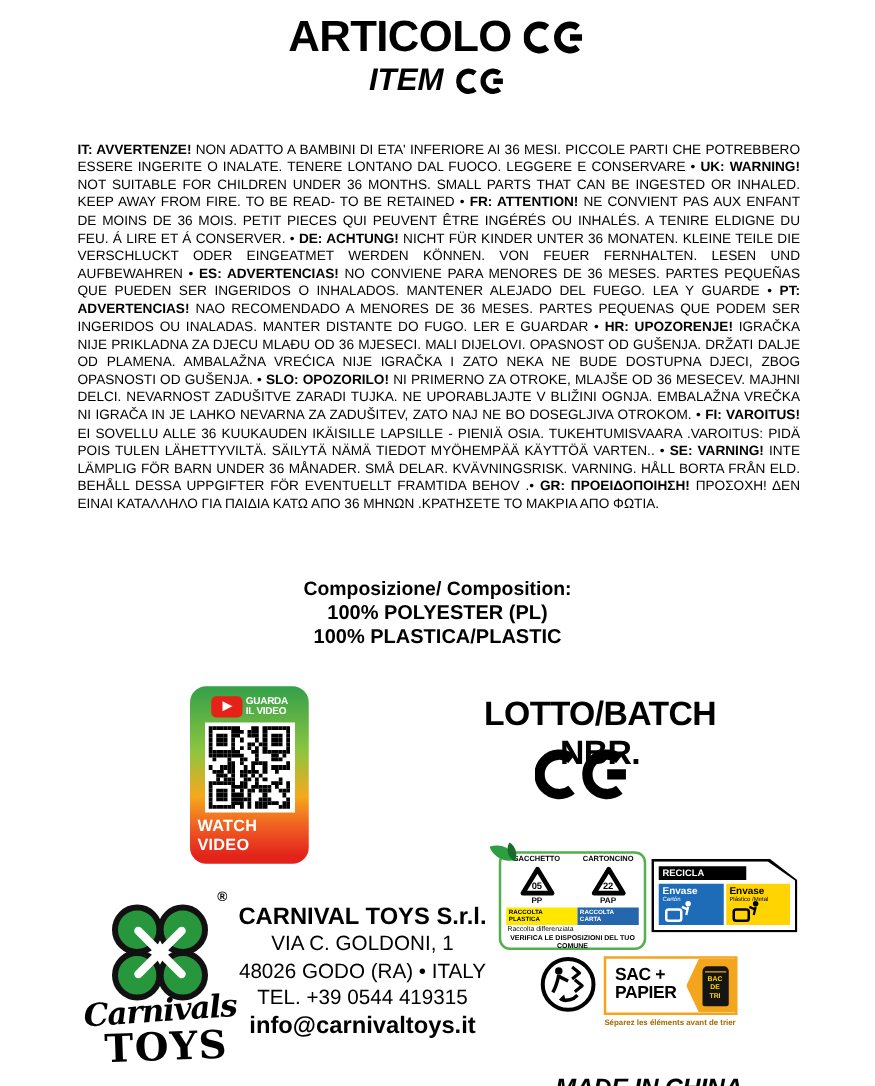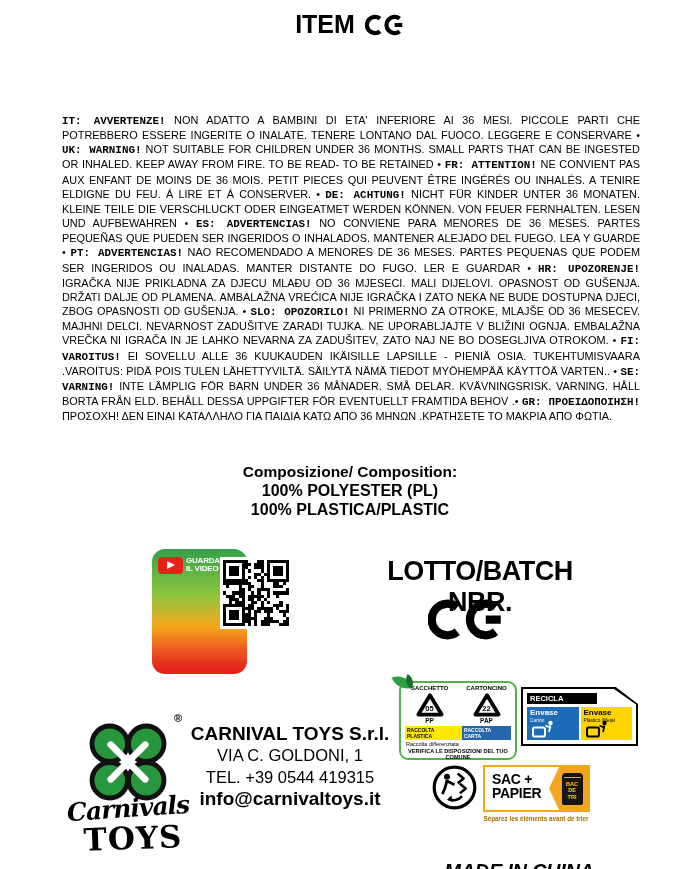--- a/index.html
+++ b/index.html
@@ -9,39 +9,39 @@
   }
   *{margin:0;padding:0;box-sizing:border-box;}
   html,body{background:#fff;}
   .page{position:relative;width:700px;height:869px;background:#fff;overflow:hidden;
         font-family:"Liberation Sans",sans-serif;color:#000;}
 
   
   .header{position:absolute;left:0;top:10px;width:100%;display:flex;flex-direction:column;align-items:center;}
   .trow{display:flex;align-items:center;gap:10px;}
   .t1{font-size:35px;font-weight:bold;letter-spacing:-0.5px;}
-  .t2{font-size:25px;font-weight:bold;}
+  .t2{font-size:25px;font-weight:bold;font-style:italic;}
   .ce{display:block;}
   .ce-lg{width:50px;height:30px;}
   .ce-md{width:40px;height:24px;}
   .ce-xl{width:78px;height:47px;}
 
   
   .warn{position:absolute;left:62px;top:113px;width:578px;font-size:10.9px;line-height:14.15px;
         text-align:justify;}
-  .warn .b{font-weight:bold;font-family:Liberation Mono, monospace;}
+  .warn .b{font-weight:bold;}
 
   
   .comp{position:absolute;left:0;top:462px;width:100%;text-align:center;font-weight:bold;}
   .comp .c1{font-size:15.5px;line-height:19px;}
   .comp .c2{font-size:16px;line-height:19px;}
 
   
-  .qrbox{position:absolute;left:152px;top:549px;width:95px;height:125px;border-radius:13px;
-         padding:5px 6px;display:flex;flex-direction:row;align-items:flex-start;
+  .qrbox{position:absolute;left:152px;top:549px;width:95px;height:142px;border-radius:13px;
+         padding:5px 6px;display:flex;flex-direction:column;align-items:center;
          background:linear-gradient(180deg,var(--qr-green) 0%,#8bc53f 36%,#f6a81c 62%,#ef5a22 80%,var(--qr-red) 96%);}
   .qrhead{display:flex;align-items:center;gap:3px;height:20px;margin-top:1px;}
   .yt{width:25px;height:17px;background:var(--youtube-red);border-radius:4px;position:relative;flex:none;}
   .yt:after{content:"";position:absolute;left:9px;top:4.5px;border-left:8px solid #fff;
             border-top:4px solid transparent;border-bottom:4px solid transparent;}
   .guarda{color:#fff;font-weight:bold;font-size:8px;line-height:8.5px;letter-spacing:-0.2px;}
   .qrwhite{background:#fff;padding:3px;margin-top:3px;}
   .qr-grid{display:grid;grid-template-columns:repeat(21,1fr);grid-template-rows:repeat(21,1fr);
            width:66px;height:66px;background:#fff;}
   .qr-grid i{display:block;}
@@ -120,20 +120,27 @@
             color:#a36a00;text-align:center;}
   .made{position:absolute;left:436px;top:860px;width:166px;text-align:center;
         font-size:20px;font-weight:bold;font-style:italic;letter-spacing:-0.3px;}
 </style>
 </head>
 <body>
 
 <div class="page">
 
   <div class="header">
+    <div class="trow">
+      <span class="t1">ARTICOLO</span>
+      <svg class="ce ce-lg" viewBox="0 0 104 62">
+        <path d="M39 14.6 A21 21 0 1 0 39 47.4" fill="none" stroke="#000" stroke-width="11"></path>
+        <path d="M90 14.6 A21 21 0 1 0 90 47.4 M77 31 H97" fill="none" stroke="#000" stroke-width="11"></path>
+      </svg>
+    </div>
     <div class="trow">
       <span class="t2">ITEM</span>
       <svg class="ce ce-md" viewBox="0 0 104 62">
         <path d="M39 14.6 A21 21 0 1 0 39 47.4" fill="none" stroke="#000" stroke-width="11"></path>
         <path d="M90 14.6 A21 21 0 1 0 90 47.4 M77 31 H97" fill="none" stroke="#000" stroke-width="11"></path>
       </svg>
     </div>
   </div>
 
   <p class="warn"><span class="b">IT: AVVERTENZE!</span><span> NON ADATTO A BAMBINI DI ETA' INFERIORE AI 36 MESI. PICCOLE PARTI CHE POTREBBERO ESSERE INGERITE O INALATE. TENERE LONTANO DAL FUOCO. LEGGERE E CONSERVARE • </span><span class="b">UK: WARNING!</span><span> NOT SUITABLE FOR CHILDREN UNDER 36 MONTHS. SMALL PARTS THAT CAN BE INGESTED OR INHALED. KEEP AWAY FROM FIRE. TO BE READ- TO BE RETAINED • </span><span class="b">FR: ATTENTION!</span><span> NE CONVIENT PAS AUX ENFANT DE MOINS DE 36 MOIS. PETIT PIECES QUI PEUVENT ÊTRE INGÉRÉS OU INHALÉS. A TENIRE ELDIGNE DU FEU. Á LIRE ET Á CONSERVER. • </span><span class="b">DE: ACHTUNG!</span><span> NICHT FÜR KINDER UNTER 36 MONATEN. KLEINE TEILE DIE VERSCHLUCKT ODER EINGEATMET WERDEN KÖNNEN. VON FEUER FERNHALTEN. LESEN UND AUFBEWAHREN • </span><span class="b">ES: ADVERTENCIAS!</span><span> NO CONVIENE PARA MENORES DE 36 MESES. PARTES PEQUEÑAS QUE PUEDEN SER INGERIDOS O INHALADOS. MANTENER ALEJADO DEL FUEGO. LEA Y GUARDE • </span><span class="b">PT: ADVERTENCIAS!</span><span> NAO RECOMENDADO A MENORES DE 36 MESES. PARTES PEQUENAS QUE PODEM SER INGERIDOS OU INALADAS. MANTER DISTANTE DO FUGO. LER E GUARDAR • </span><span class="b">HR: UPOZORENJE!</span><span> IGRAČKA NIJE PRIKLADNA ZA DJECU MLAĐU OD 36 MJESECI. MALI DIJELOVI. OPASNOST OD GUŠENJA. DRŽATI DALJE OD PLAMENA. AMBALAŽNA VREĆICA NIJE IGRAČKA I ZATO NEKA NE BUDE DOSTUPNA DJECI, ZBOG OPASNOSTI OD GUŠENJA. • </span><span class="b">SLO: OPOZORILO!</span><span> NI PRIMERNO ZA OTROKE, MLAJŠE OD 36 MESECEV. MAJHNI DELCI. NEVARNOST ZADUŠITVE ZARADI TUJKA. NE UPORABLJAJTE V BLIŽINI OGNJA. EMBALAŽNA VREČKA NI IGRAČA IN JE LAHKO NEVARNA ZA ZADUŠITEV, ZATO NAJ NE BO DOSEGLJIVA OTROKOM. • </span><span class="b">FI: VAROITUS!</span><span> EI SOVELLU ALLE 36 KUUKAUDEN IKÄISILLE LAPSILLE - PIENIÄ OSIA. TUKEHTUMISVAARA .VAROITUS: PIDÄ POIS TULEN LÄHETTYVILTÄ. SÄILYTÄ NÄMÄ TIEDOT MYÖHEMPÄÄ KÄYTTÖÄ VARTEN.. • </span><span class="b">SE: VARNING!</span><span> INTE LÄMPLIG FÖR BARN UNDER 36 MÅNADER. SMÅ DELAR. KVÄVNINGSRISK. VARNING. HÅLL BORTA FRÅN ELD. BEHÅLL DESSA UPPGIFTER FÖR EVENTUELLT FRAMTIDA BEHOV .• </span><span class="b">GR: ΠΡΟΕΙΔΟΠΟΙΗΣΗ!</span><span> ΠΡΟΣΟΧΗ! ΔΕΝ ΕΙΝΑΙ ΚΑΤΑΛΛΗΛΟ ΓΙΑ ΠΑΙΔΙΑ ΚΑΤΩ ΑΠΟ 36 ΜΗΝΩΝ .ΚΡΑΤΗΣΕΤΕ ΤΟ ΜΑΚΡΙΑ ΑΠΟ ΦΩΤΙΑ.</span></p>
@@ -676,20 +683,21 @@
       <path d="M32 32 L68 68 M68 32 L32 68" stroke="#fff" stroke-width="7" stroke-linecap="round" fill="none"></path>
     </svg>
     <span class="reg">®</span>
   </div>
   <div class="logo-script">Carnivals</div>
   <div class="logo-toys">TOYS</div>
 
   <div class="addr">
     <div class="name">CARNIVAL TOYS S.r.l.</div>
     <div class="l">VIA C. GOLDONI, 1</div>
+    <div class="l">48026 GODO (RA) • ITALY</div>
     <div class="l">TEL. +39 0544 419315</div>
     <div class="bb">info@carnivaltoys.it</div>
   </div>
 
   <svg class="triman" viewBox="0 0 44 44">
     <circle cx="22" cy="22" r="19" fill="none" stroke="#000" stroke-width="3"></circle>
     <circle cx="15" cy="12" r="2.8" fill="#000"></circle>
     <path d="M15 15 C14 20 13 24 10.5 28" fill="none" stroke="#000" stroke-width="2.6"></path>
     <path d="M15 16 L22 19.5" fill="none" stroke="#000" stroke-width="2.6"></path>
     <path d="M25 9 l5.5 4.5 -5.5 4.5 M27 18.5 l5.5 4.5 -5.5 4.5" fill="none" stroke="#000" stroke-width="2.4" stroke-linejoin="round"></path>

